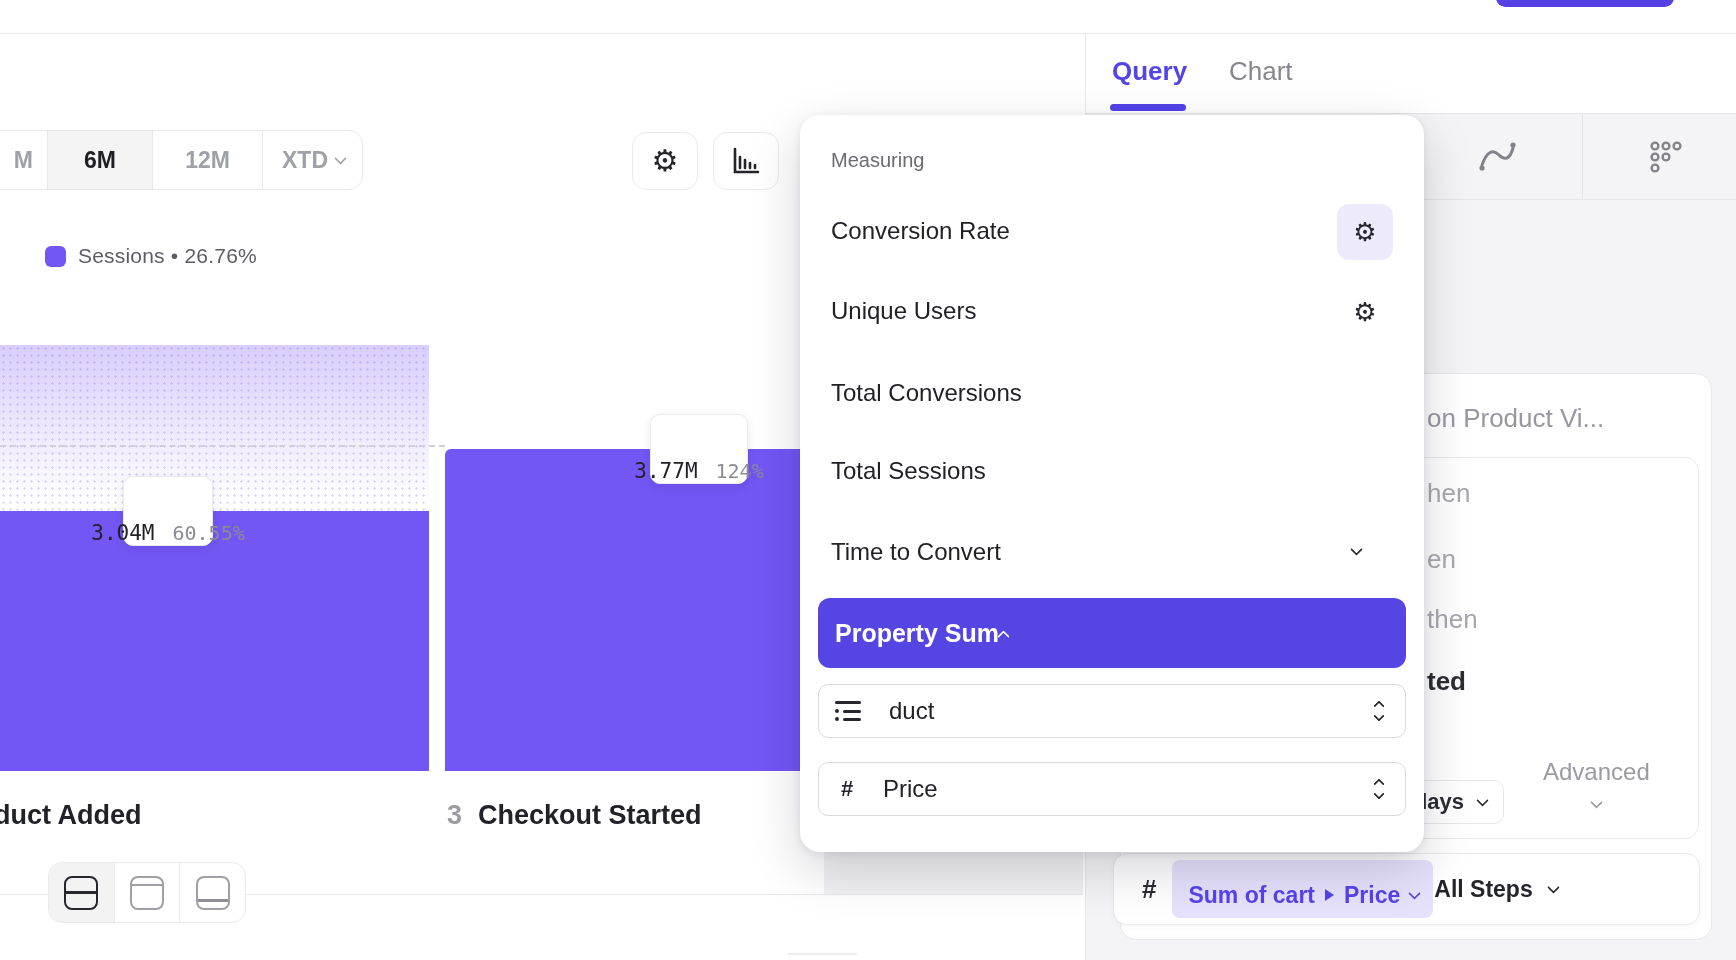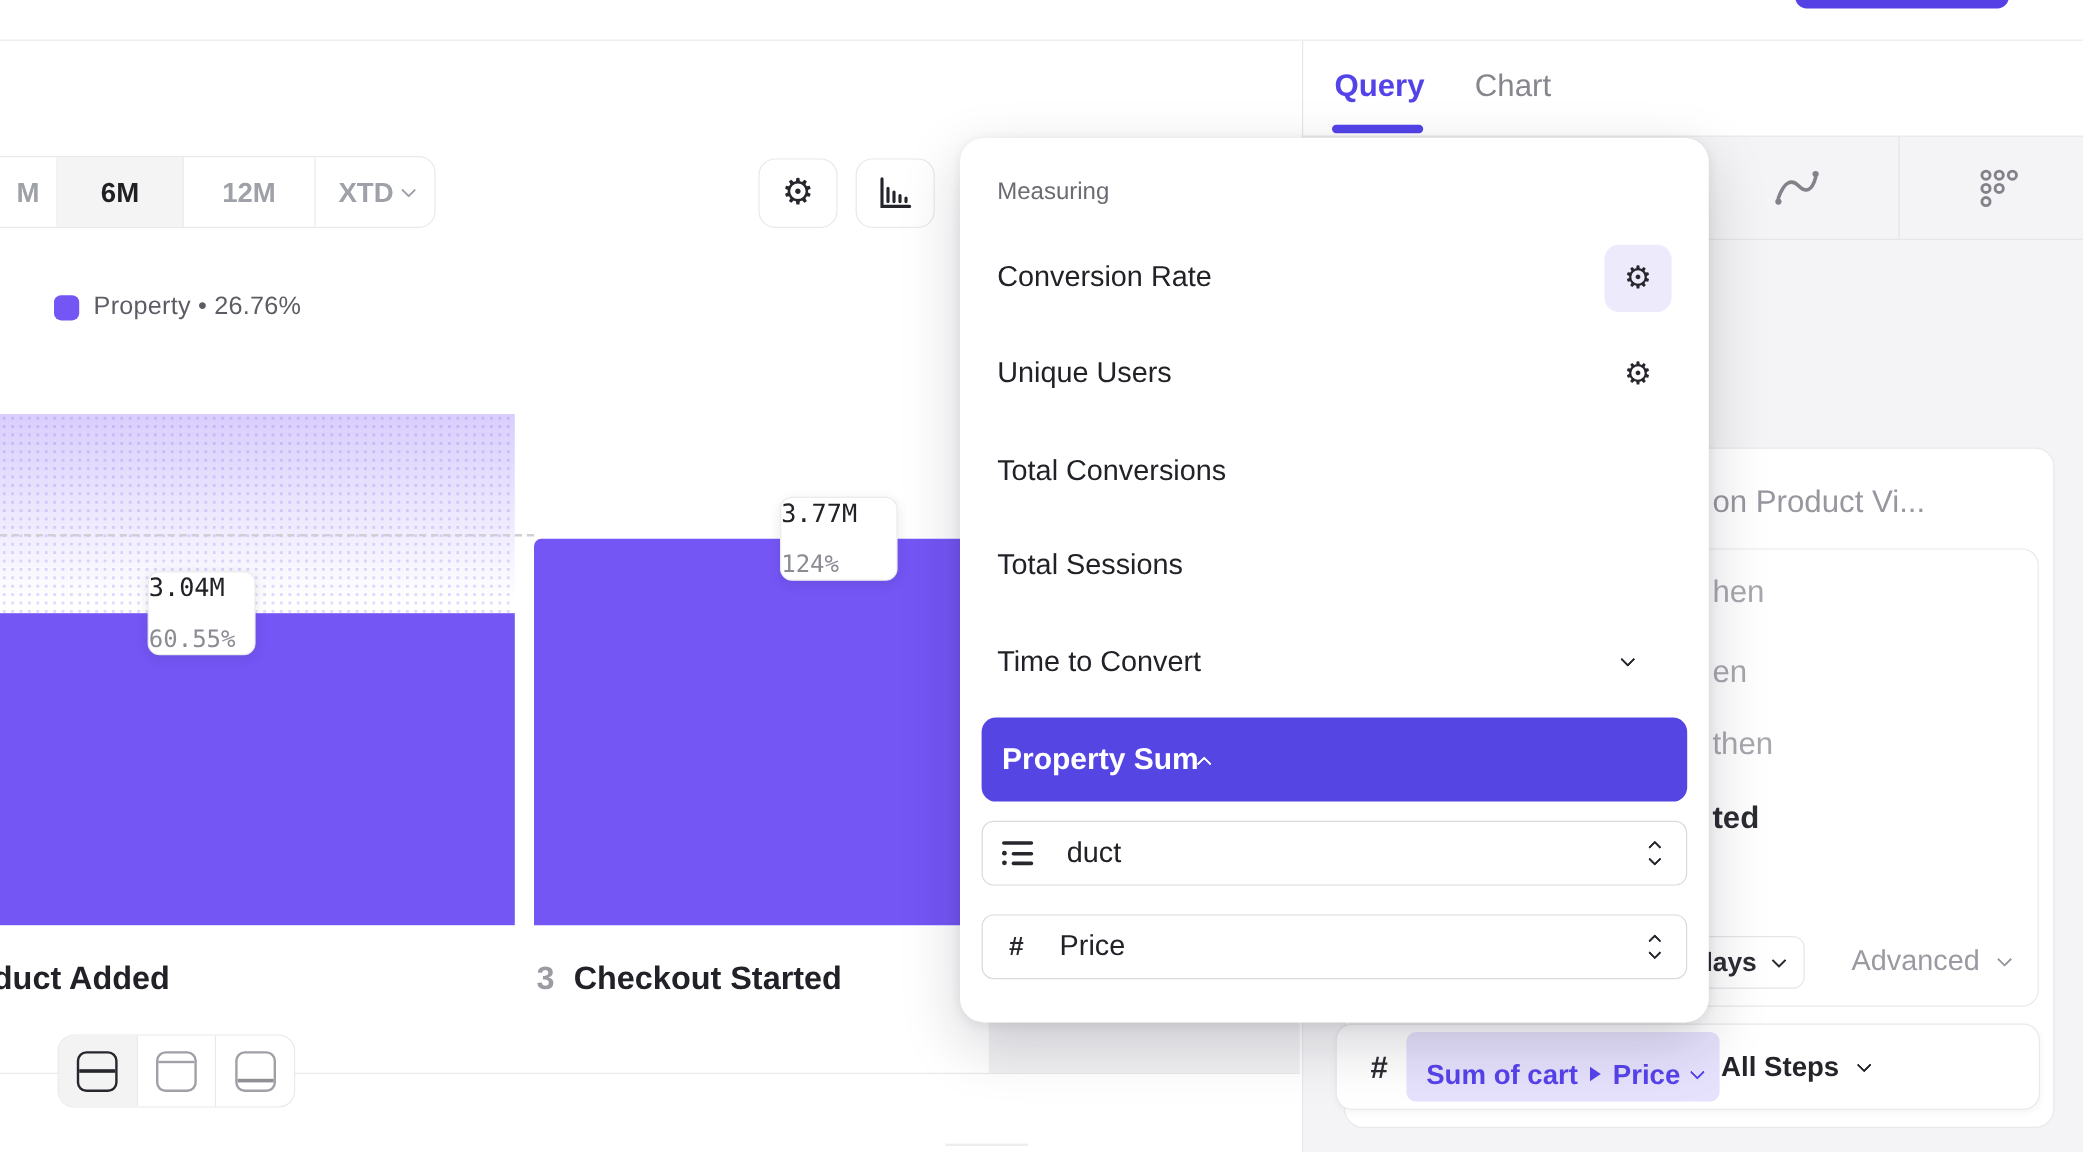--- a/index.html
+++ b/index.html
@@ -37,21 +37,21 @@
 
   
   .bar1-light { left:0; top:345px; width:429px; height:167px;
     background-image:radial-gradient(rgba(116,86,245,.22) 1.3px, transparent 1.4px),
                      linear-gradient(180deg,#d9cefc 0%, rgba(255,255,255,0) 94%);
     background-size:7px 7px, 100% 100%; }
   .bar1-solid { left:0; top:511px; width:429px; height:260px; background:#7456F5; }
   .bar2 { left:445px; top:449px; width:372px; height:322px; background:#7456F5; border-radius:6px 6px 0 0; }
   .dash-line { left:0; top:445px; width:445px; height:0; border-top:2px dashed #cfcfd6; }
   .val-box { background:#fff; border:1px solid #ececee; border-radius:10px; box-shadow:0 3px 10px rgba(25,25,50,.10);
-    display:flex; flex-direction:column; align-items:flex-start; justify-content:center; gap:18px;
+    display:flex; flex-direction:row; align-items:flex-end; justify-content:center; gap:18px;
     font-family:"DejaVu Sans Mono", monospace; }
   .val-box .v { font-size:21px; color:#212127; }
   .val-box .p { font-size:20px; color:#8b8b93; }
   .box1 { left:123px; top:476px; width:90px; height:70px; }
   .box2 { left:650px; top:414px; width:98px; height:70px; }
   .step-label { top:800px; font-size:27px; font-weight:600; color:#212128; white-space:nowrap; }
   .step-num { color:#9b9ba2; margin-right:16px; }
 
   
   .table-line { left:0; top:894px; width:1083px; height:1px; background:#e8e8ea; }
@@ -83,21 +83,21 @@
   
   .card { background:#fff; border:1px solid #e9e9ea; }
   .cardA { left:1120px; top:373px; width:592px; height:567px; border-radius:16px; }
   .cardB { left:1134px; top:457px; width:565px; height:382px; border-radius:14px; }
   .cardC { left:1113px; top:853px; width:587px; height:72px; border-radius:14px; box-shadow:0 2px 6px rgba(20,20,40,.04); display:flex; align-items:center; }
   .rp-header-frag { left:1427px; top:403px; font-size:26px; color:#97979f; white-space:nowrap; }
   .rp-row { left:1427px; font-size:26px; color:#a7a7ae; white-space:nowrap; }
   .rp-row.dark { color:#2c2c33; font-weight:600; }
   .lays-btn { left:1352px; top:780px; width:152px; height:44px; background:#fff; border:1px solid #e6e6e8; border-radius:10px;
     display:flex; align-items:center; justify-content:flex-end; gap:14px; padding-right:16px; font-size:22px; font-weight:600; color:#2c2c33; }
-  .advanced { left:1543px; top:787px; display:flex; align-items:center; gap:16px; font-size:24px; color:#9a9aa2; }
+  .advanced { left:1543px; top:758px; display:flex; align-items:center; gap:16px; font-size:24px; color:#9a9aa2;flex-direction:column; }
 
   .hash-glyph { font-size:26px; font-weight:600; color:#2c2c33; }
   .chip { background:#e6e1fc; border-radius:8px; height:58px; display:flex; align-items:center; gap:10px; padding:12px 14px 0 16px;
     color:#5743EB; font-size:23px; font-weight:600; }
   .tri-right { width:0; height:0; border-left:9px solid #5743EB; border-top:6px solid transparent; border-bottom:6px solid transparent; }
   .allsteps { display:flex; align-items:center; gap:16px; font-size:23px; font-weight:600; color:#24242b; }
 
   
   .dropdown { left:800px; top:115px; width:624px; height:737px; background:#fff; border-radius:20px;
     box-shadow:0 18px 50px rgba(20,20,43,.18), 0 2px 10px rgba(20,20,43,.08); }
@@ -159,21 +159,21 @@
       <path d="M6 4 L6 27 L29 27" stroke="#24242b" stroke-width="2.6" fill="none" stroke-linecap="round"></path>
       <line x1="11" y1="12" x2="11" y2="23" stroke="#24242b" stroke-width="2.6" stroke-linecap="round"></line>
       <line x1="16" y1="15" x2="16" y2="23" stroke="#24242b" stroke-width="2.6" stroke-linecap="round"></line>
       <line x1="21" y1="18" x2="21" y2="23" stroke="#24242b" stroke-width="2.6" stroke-linecap="round"></line>
       <line x1="26" y1="20" x2="26" y2="23" stroke="#24242b" stroke-width="2.6" stroke-linecap="round"></line>
     </svg>
   </div>
 
   <div class="abs legend">
     <span class="swatch"></span>
-    <span class="txt"><span>Property</span> <span>•</span> <span>26.76%</span></span>
+    <span class="txt"><span>Sessions</span> <span>•</span> <span>26.76%</span></span>
   </div>
 
   <div class="abs bar1-light"></div>
   <div class="abs bar1-solid"></div>
   <div class="abs dash-line"></div>
   <div class="abs bar2"></div>
 
   <div class="abs val-box box1">
     <span class="v">3.04M</span>
     <span class="p">60.55%</span>

